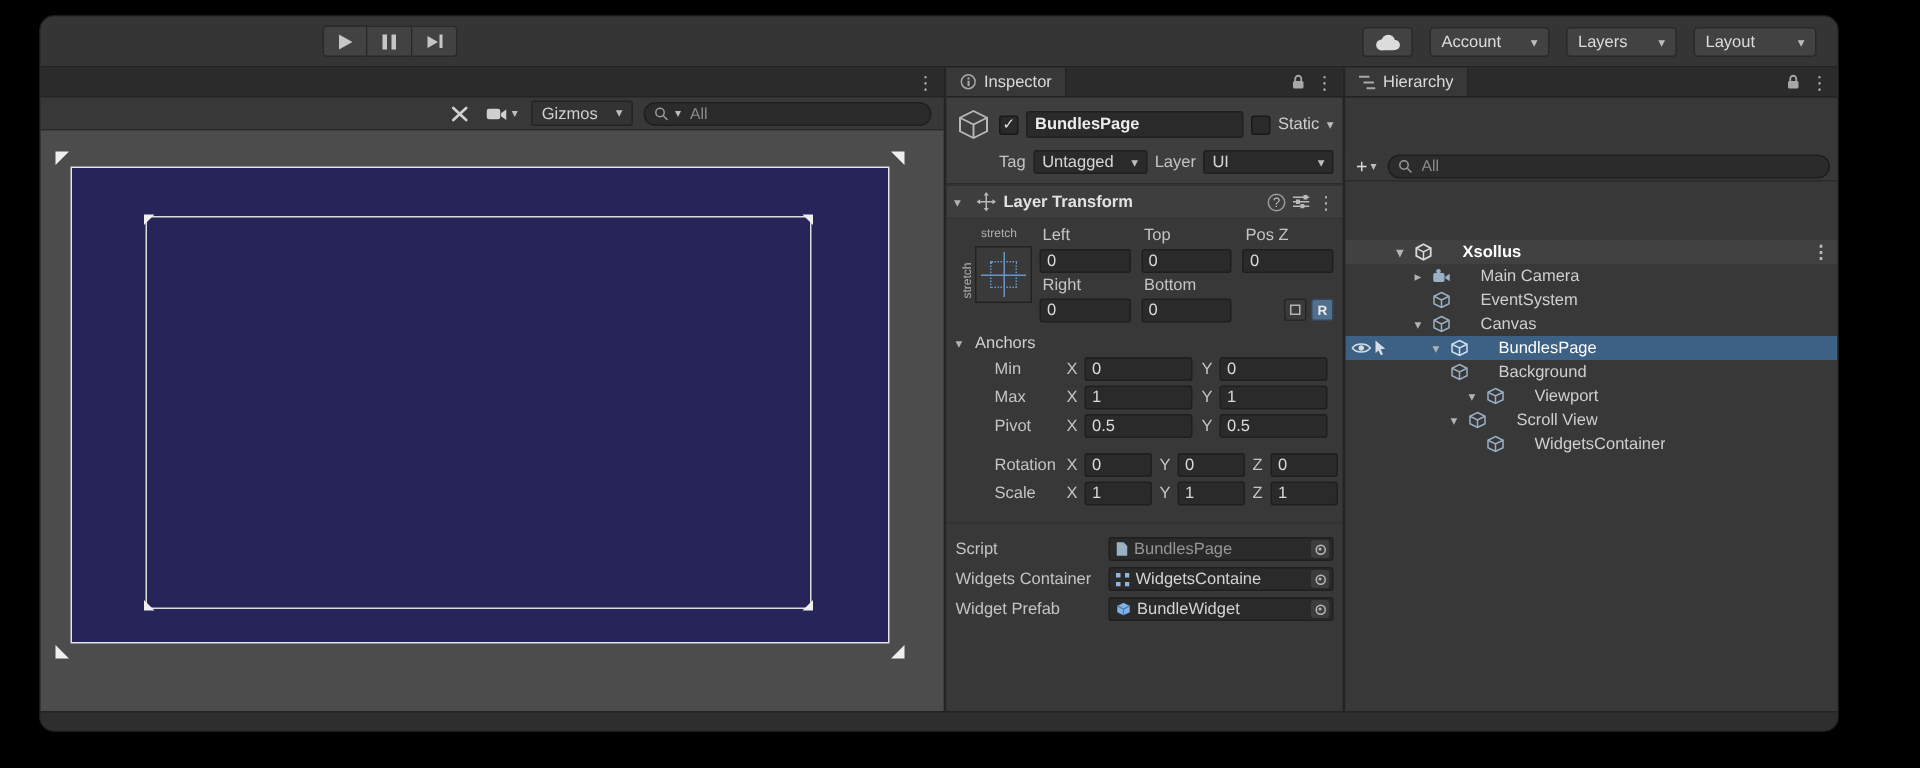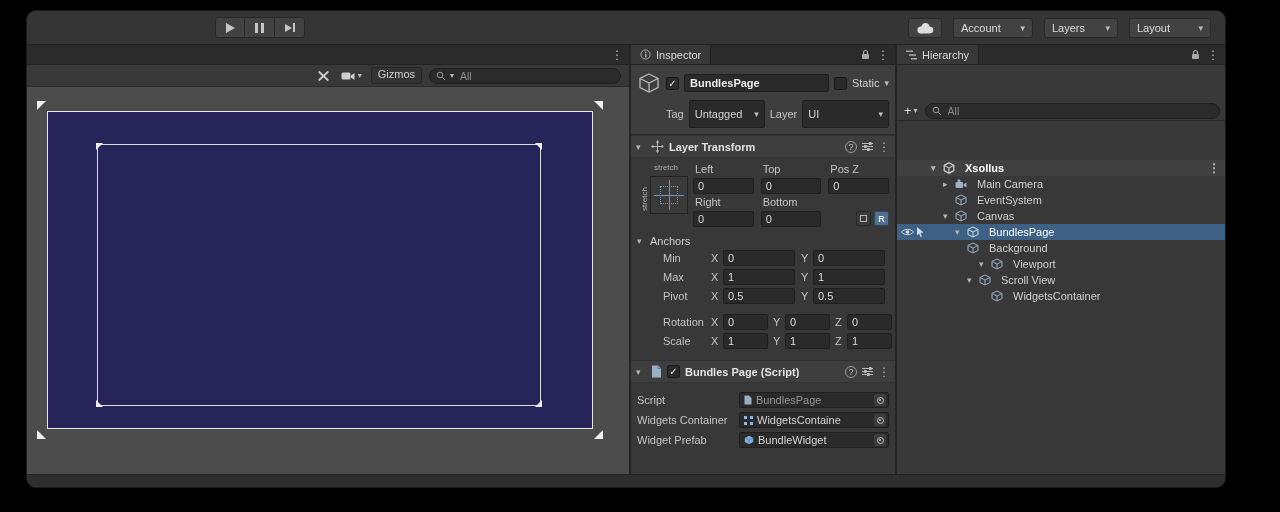--- a/index.html
+++ b/index.html
@@ -51,21 +51,21 @@
   .hierarchy-panel { flex:1;gap:36px; }
   .tabbar { height:20px; flex:none; background:#2b2b2b; display:flex; align-items:stretch; border-bottom:1px solid #232323; }
   .tab { background:#383838; padding:0 9px; display:flex; align-items:center; gap:5px; color:#dadada; border-right:1px solid #232323; }
   .tab-spacer { flex:1; }
   .tabbar-icons { display:flex; align-items:center; gap:7px; padding:0 6px; }
   
   .scene-toolbar { height:22px; flex:none; background:#383838; border-bottom:1px solid #292929; display:flex; align-items:center; justify-content:flex-end; gap:7px; padding:0 8px; }
   .sc-btn { background:none; border:none; padding:0 2px; display:flex; align-items:center; gap:3px; cursor:default; }
   .gizmos-btn {
     height:17px; background:#333333; border:1px solid #242424; border-radius:2px;
-    color:#d0d0d0; font-size:11px; display:flex; align-items:center; gap:12px; padding:0 6px; cursor:default; font-family:inherit;flex-direction:column;
+    color:#d0d0d0; font-size:11px; display:flex; align-items:center; gap:12px; padding:0 6px; cursor:default; font-family:inherit;
   }
   .search-box {
     height:16px; background:#2b2b2b; border:1px solid #1f1f1f; border-radius:8px;
     display:flex; align-items:center; gap:4px; padding:0 6px;
   }
   .scene-search { width:192px; }
   .search-box input { flex:1; min-width:0; background:transparent; border:none; outline:none; color:#cfcfcf; font-size:10.5px; font-family:inherit; }
   .search-box input::placeholder { color:#8d8d8d; }
   .scene-content { flex:1; background:#4c4c4c; position:relative; overflow:hidden; }
   .canvas-rect { position:absolute; left:20px; top:24px; width:546px; height:318px; background:#262458; border:1px solid #e8e8e8; }
@@ -86,21 +86,21 @@
   .go-row2 { display:flex; align-items:center; gap:5px; margin-top:5px; padding-left:29px; }
   .checkbox { width:13px; height:13px; flex:none; background:#2a2a2a; border:1px solid #191919; border-radius:2px; display:flex; align-items:center; justify-content:center; font-size:10px; color:#e6e6e6; cursor:default; }
   .checkbox.checked::after { content:"✓"; }
   .name-input {
     flex:1; min-width:0; height:18px; background:#2a2a2a; border:1px solid #1f1f1f; border-radius:2px;
     color:#ececec; font-weight:bold; font-size:11px; padding:0 5px; outline:none; font-family:inherit;
   }
   .static-lbl { color:#cfcfcf; }
   .mini-lbl { color:#c4c4c4; flex:none; }
   .dd {
-    height:28px; background:#2a2a2a; border:1px solid #1f1f1f; border-radius:2px; color:#d6d6d6;
+    height:16px; background:#2a2a2a; border:1px solid #1f1f1f; border-radius:2px; color:#d6d6d6;
     font-size:11px; display:flex; align-items:center; justify-content:space-between; gap:6px; padding:0 5px; cursor:default; font-family:inherit;
   }
   .tag-dd { width:76px; } .layer-dd { flex:1; }
   .component { border-top:1px solid #303030; }
   .comp-header { height:22px; background:#3e3e3e; border-bottom:1px solid #333; display:flex; align-items:center; gap:5px; padding:0 5px; }
   .fold { color:#b2b2b2; font-size:9px; width:10px; flex:none; cursor:default; }
   .fold.open::after { content:"▾"; }
   .fold.closed::after { content:"▸"; }
   .comp-title { font-weight:bold; color:#e2e2e2; flex:1; white-space:nowrap; overflow:hidden; }
   .help { width:12px; height:12px; flex:none; border:1px solid #9a9a9a; border-radius:50%; color:#bdbdbd; font-size:9px; display:flex; align-items:center; justify-content:center; cursor:default; }
@@ -146,21 +146,21 @@
   .picker::before { content:""; position:absolute; left:5px; top:5px; width:2px; height:2px; background:#b9b9b9; border-radius:50%; z-index:1; }
   
   .hier-toolbar { height:20px; flex:none; display:flex; align-items:center; gap:5px; padding:0 5px; background:#383838; border-bottom:1px solid #2a2a2a; }
   .plus-btn { background:none; border:none; display:flex; align-items:center; gap:2px; color:#dcdcdc; padding:0 2px; cursor:default; }
   .plus { font-size:13px; line-height:1; }
   .plus::after { content:"+"; }
   .hier-search { flex:1; }
   .tree { flex:1; padding-top:3px; overflow:hidden; }
   .tree-row { height:16px; display:flex; align-items:center; position:relative; color:#cfcfcf; cursor:default; }
   .tree-row .fold { width:12px; }
-  .row-label { white-space:nowrap; overflow:hidden; margin-left:10px; }
+  .row-label { white-space:nowrap; overflow:hidden; margin-left:20px; }
   .tree-row.scene-row { background:#414141; color:#fff; font-weight:bold; }
   .tree-row.selected { background:#3d6185; color:#fff; }
   .row-kebab { position:absolute; right:5px; top:1px; }
   .gutter-icon { position:absolute; top:3px; display:flex; cursor:default; }
   .gutter-eye { left:4px; }
   .gutter-pick { left:19px; }
   .go-icon { flex:none; display:flex; }
   
   .status-bar { height:13px; flex:none; background:#2e2e2e; border-top:1px solid #232323; }
   button { font-family:inherit; }
@@ -417,43 +417,20 @@
               <input class="fin in3" value="1" style="">
               <span class="ax">Y</span>
               <input class="fin in3" value="1" style="">
               <span class="ax">Z</span>
               <input class="fin in3" value="1" style="">
             </div>
           </div>
         </div>
 
         <div class="component">
-          <div class="comp-header">
-            <span class="fold open"></span>
-            <svg width="11" height="13" viewBox="0 0 11 13">
-                <path d="M1 0.5 H7 L10 3.5 V12.5 H1 Z" fill="#9bb0c4"></path>
-                <path d="M7 0.5 V3.5 H10" fill="none" stroke="#6b7f92"></path>
-              </svg>
-            <span class="checkbox checked"></span>
-            <span class="comp-title">Bundles Page (Script)</span>
-            <span class="help"></span>
-            <svg width="11" height="9" viewBox="0 0 11 9">
-                <g stroke="#bbb">
-                  <line x1="0" y1="1.5" x2="11" y2="1.5"></line>
-                  <line x1="0" y1="4.5" x2="11" y2="4.5"></line>
-                  <line x1="0" y1="7.5" x2="11" y2="7.5"></line>
-                </g>
-                <g fill="#bbb">
-                  <rect x="7" y="0" width="2.6" height="3"></rect>
-                  <rect x="2" y="3" width="2.6" height="3"></rect>
-                  <rect x="5" y="6" width="2.6" height="3"></rect>
-                </g>
-              </svg>
-            <span class="kebab"></span>
-          </div>
           <div class="script-body">
             <div class="prop-row">
               <span class="prop-label">Script</span>
               <div class="obj-field">
                 <svg width="8" height="10" viewBox="0 0 8 10">
                     <path d="M0.5 0.5 H5 L7.5 3 V9.5 H0.5 Z" fill="#9bb0c4"></path>
                   </svg>
                 <span class="of-text dim">BundlesPage</span>
                 <span class="picker"></span>
               </div>

